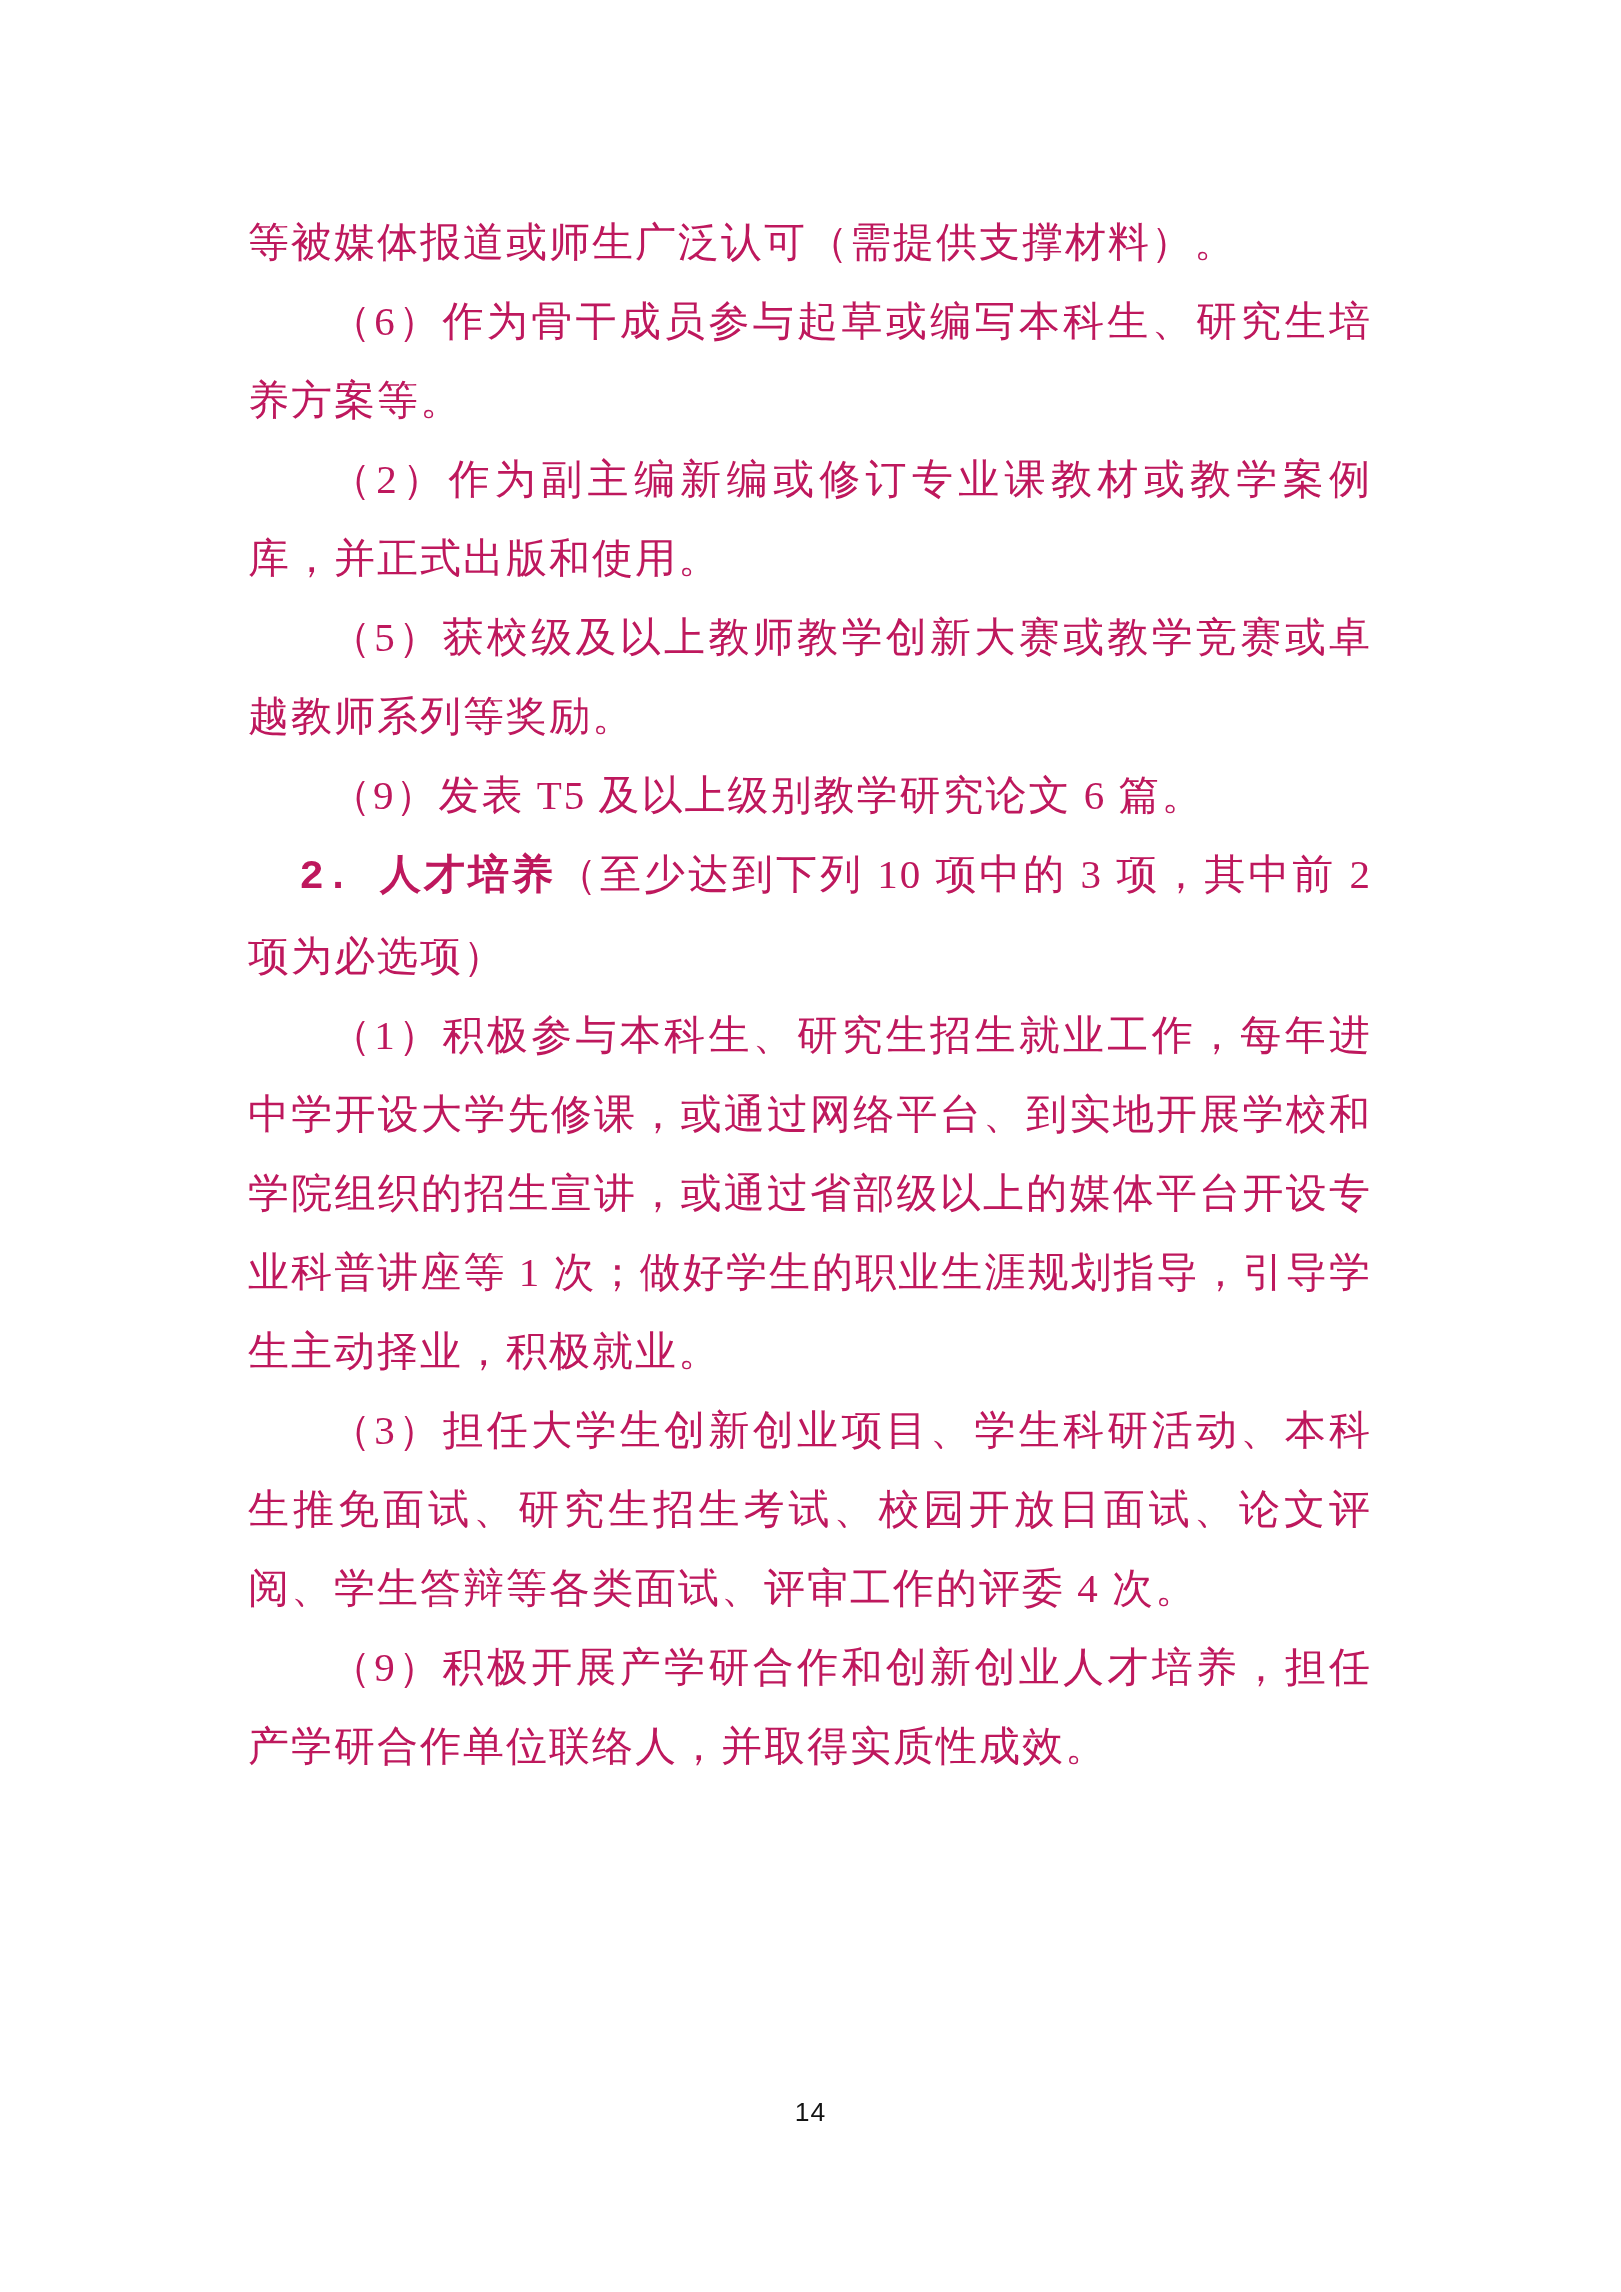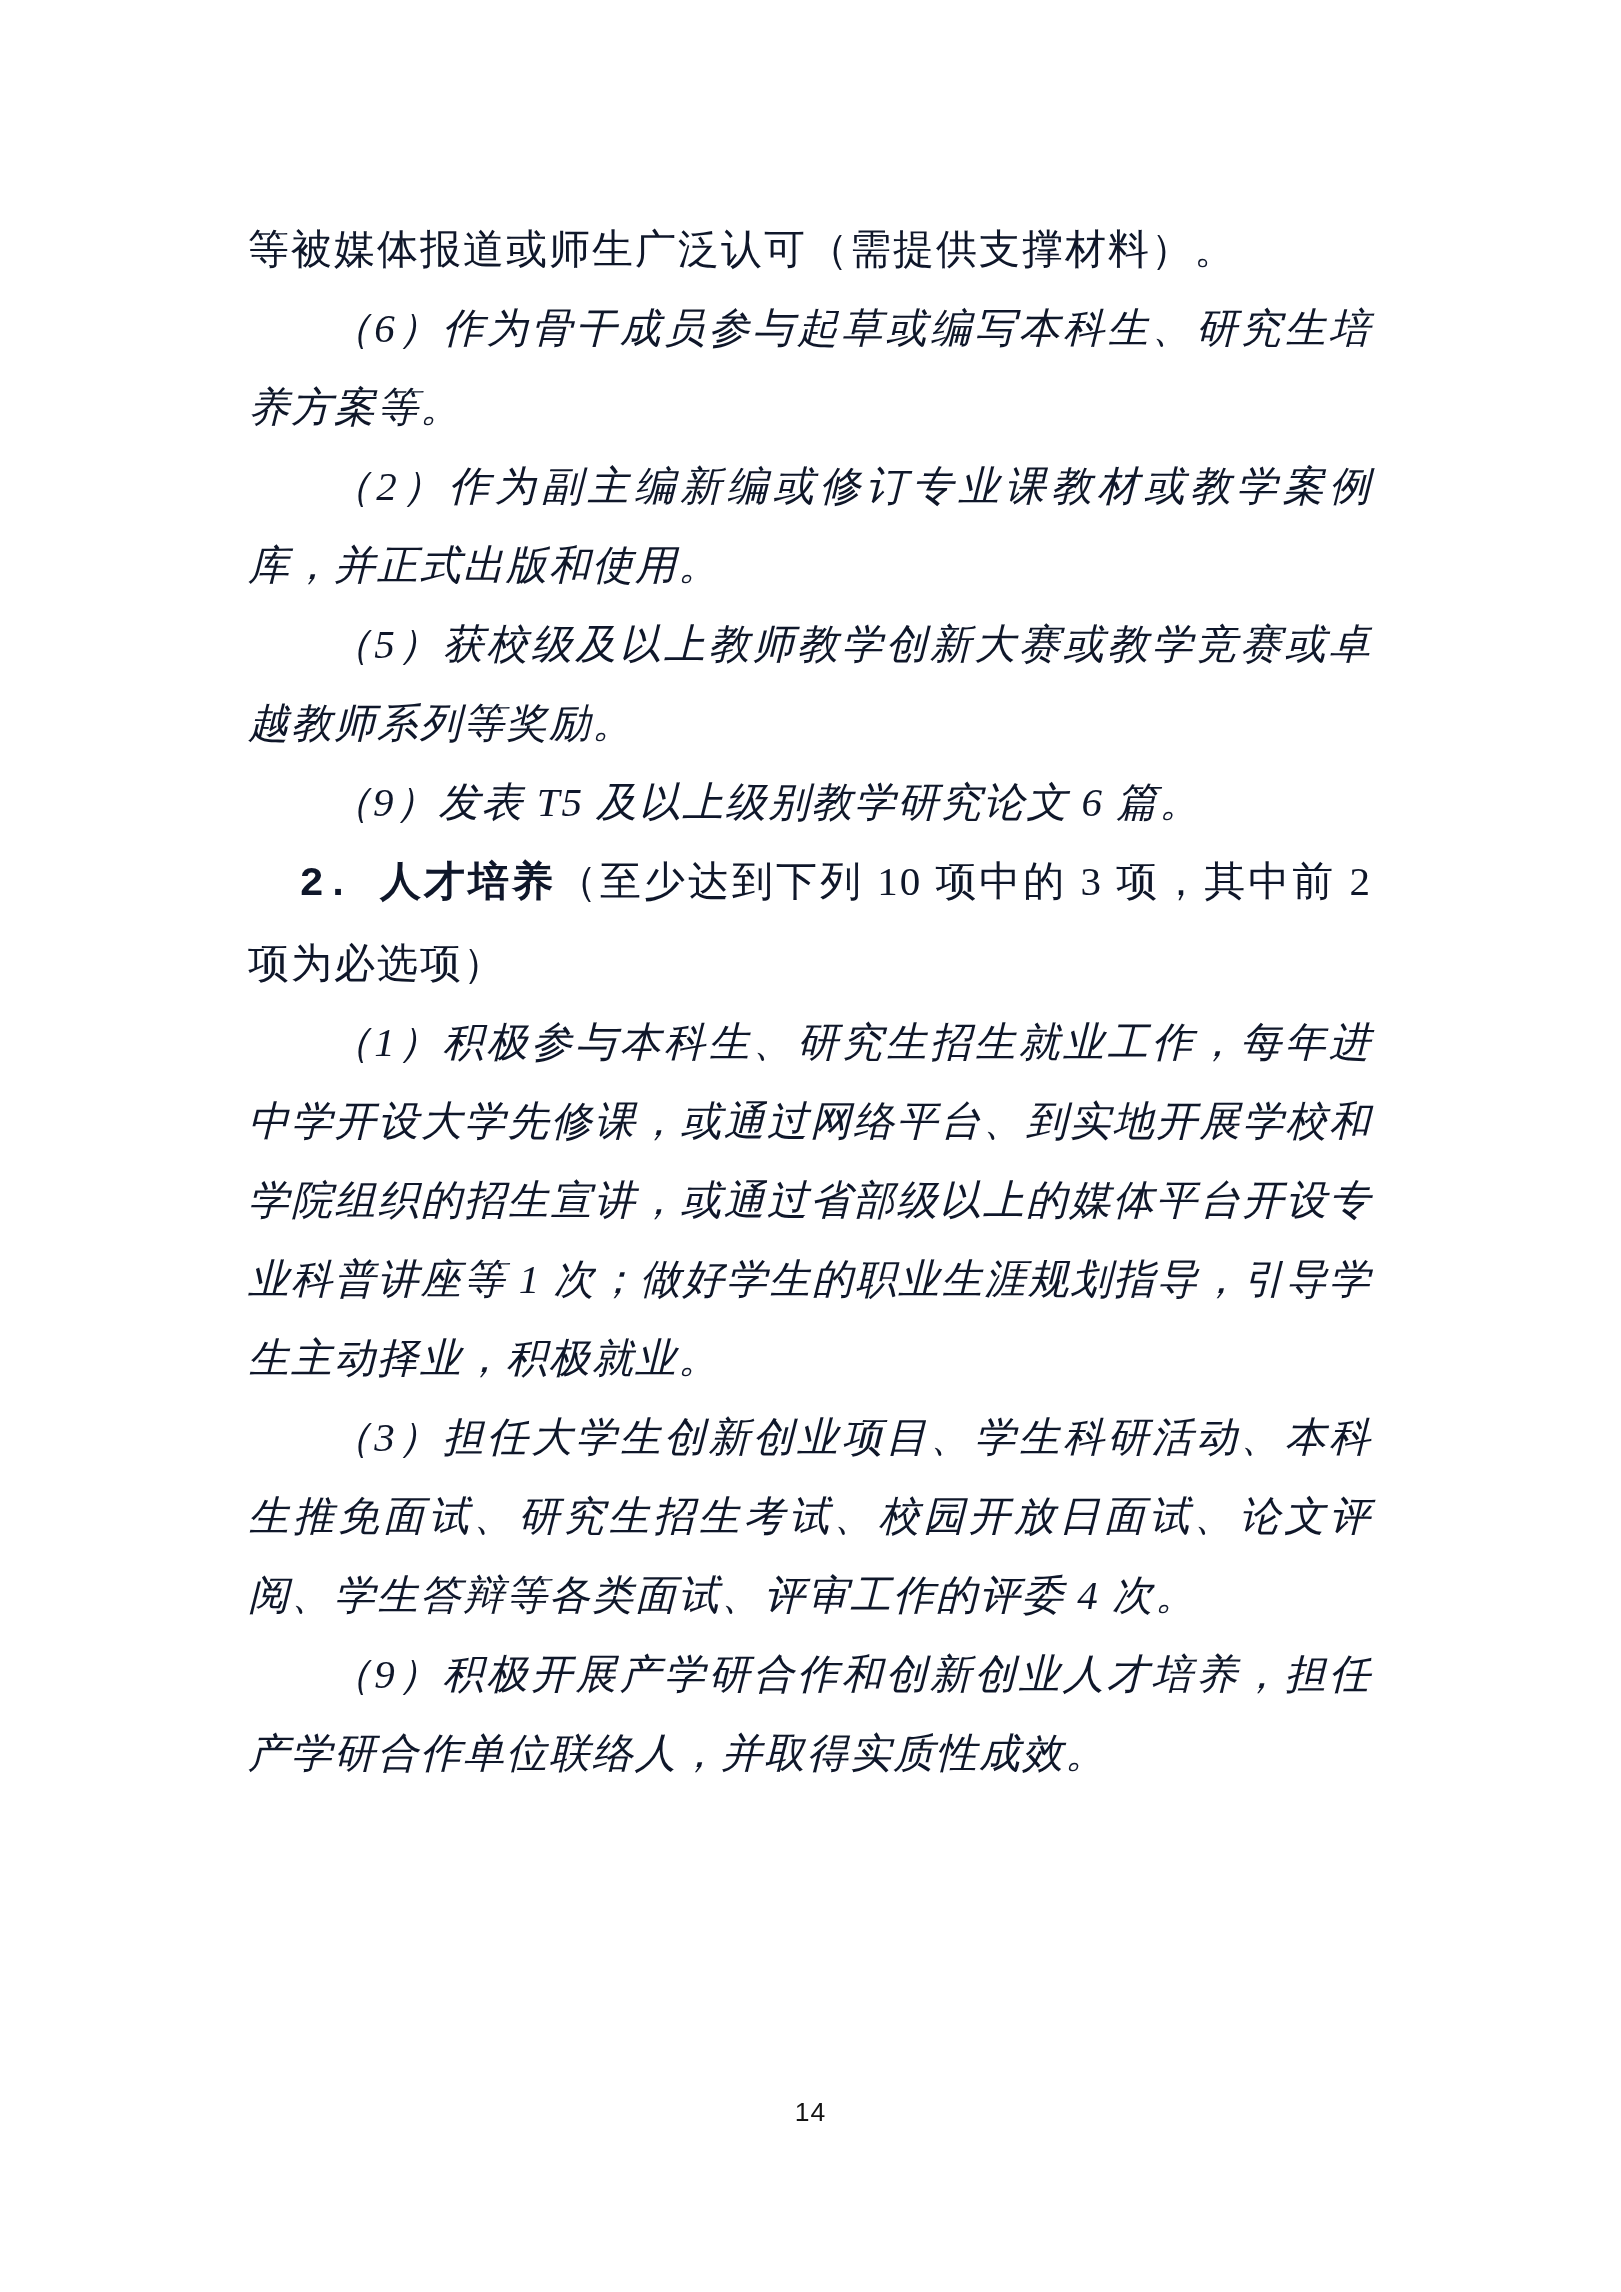--- a/index.html
+++ b/index.html
@@ -11,34 +11,34 @@
     position: relative;
     width: 1621px;
     height: 2293px;
     background: #ffffff;
     overflow: hidden;
     color: #141414;
   }
   .text-block {
     position: absolute;
     left: 248px;
-    top: 210px;
+    top: 203px;
     width: 1124px;
     font-family: "Liberation Serif", "DejaVu Serif", serif;
     font-size: 41px;
     line-height: 79px;
     letter-spacing: 2px;
     text-align: justify;
-    color: #0f172a;
+    color: #be185d;
   }
   .para {
     margin: 0;
     padding: 0;
   }
-  .para.item { text-indent: 2em; font-style: italic; }
+  .para.item { text-indent: 2em; }
   .para.heading { text-indent: 1.25em; }
   .para.continuation { text-indent: 0; }
   .seg-bold { font-weight: bold; font-family: Liberation Mono, monospace; }
   .footer {
     position: absolute;
     top: 2098px;
     left: 0;
     width: 100%;
     text-align: center;
     font-family: "Liberation Sans", "DejaVu Sans", sans-serif;

